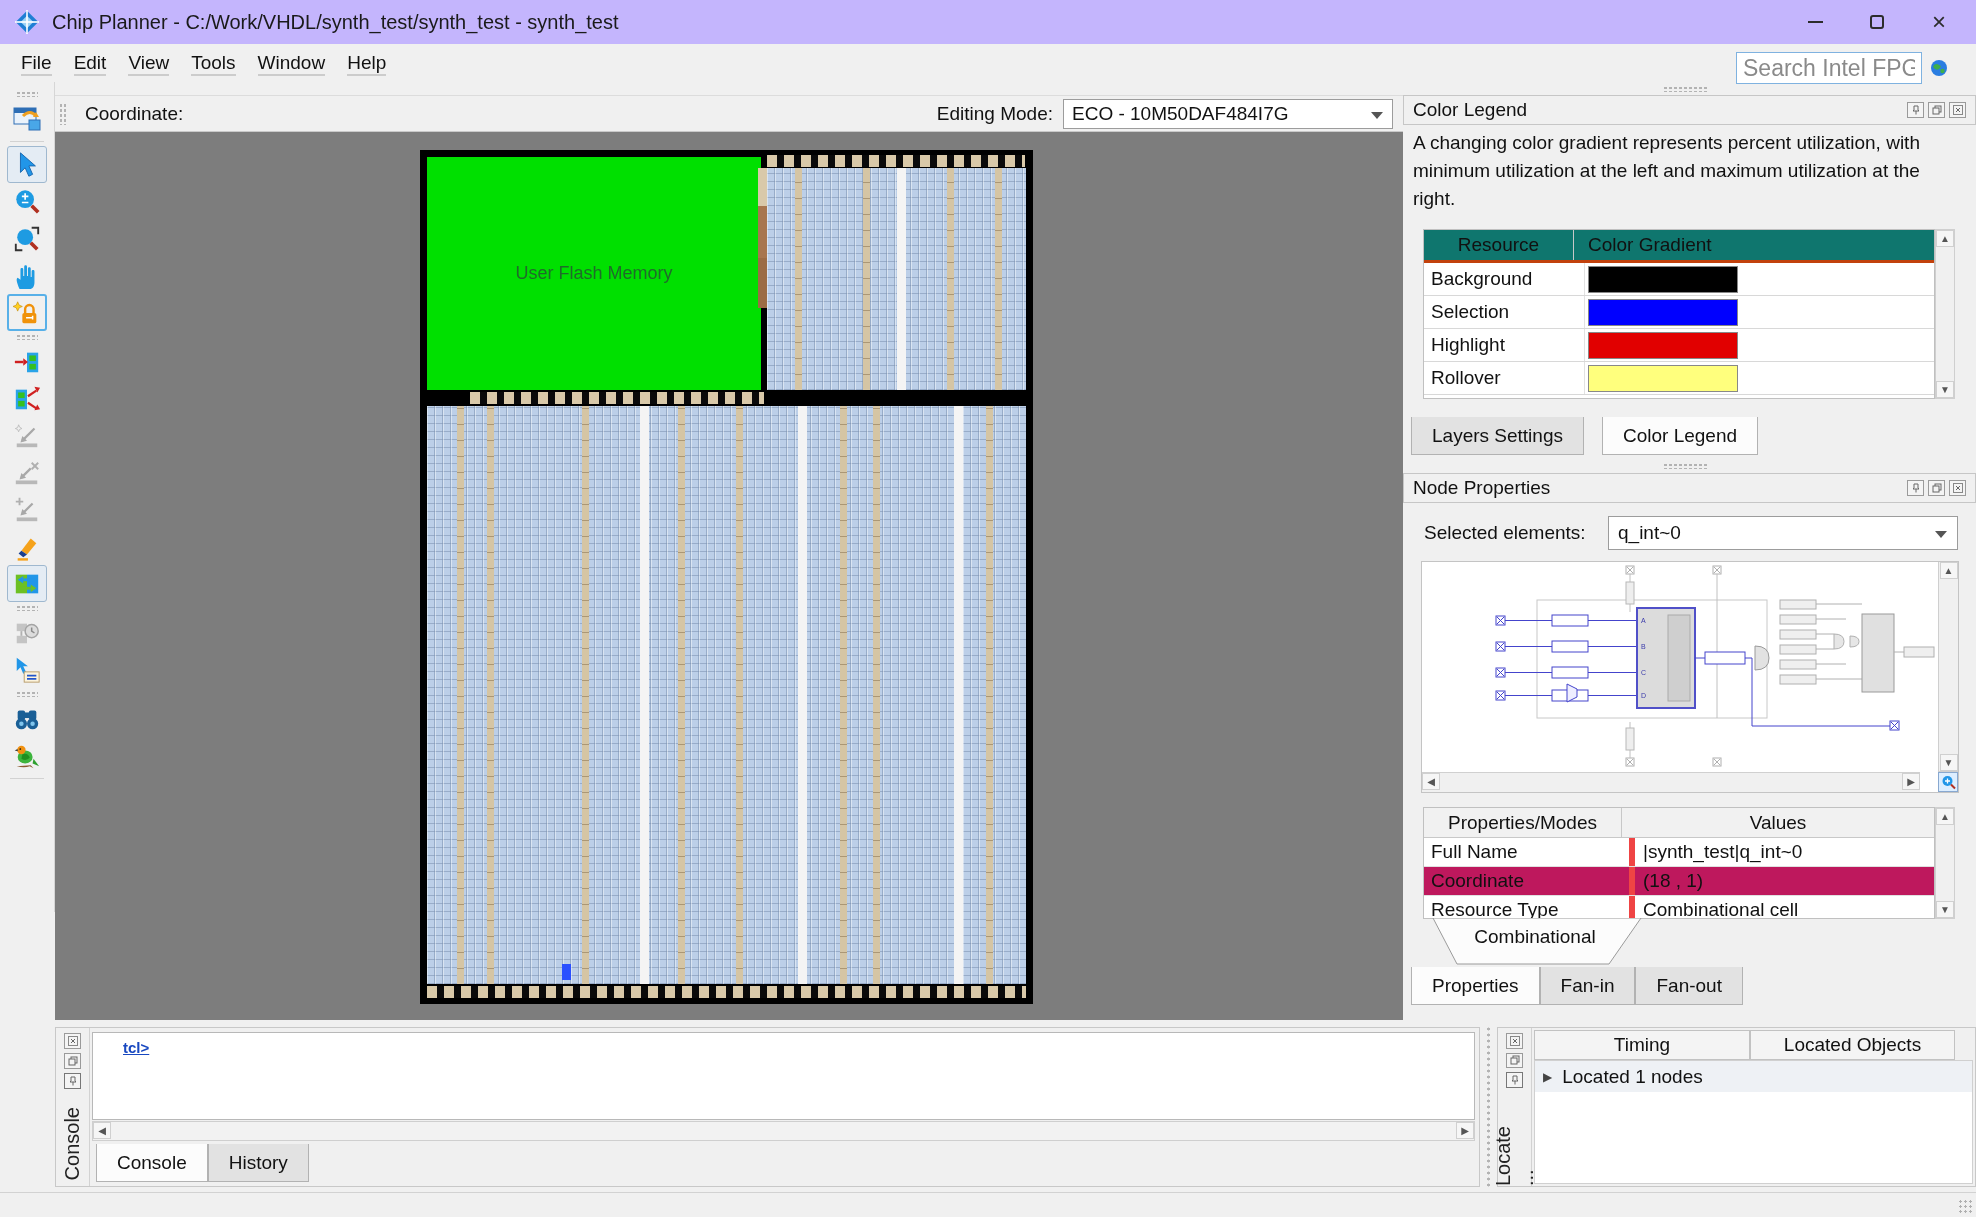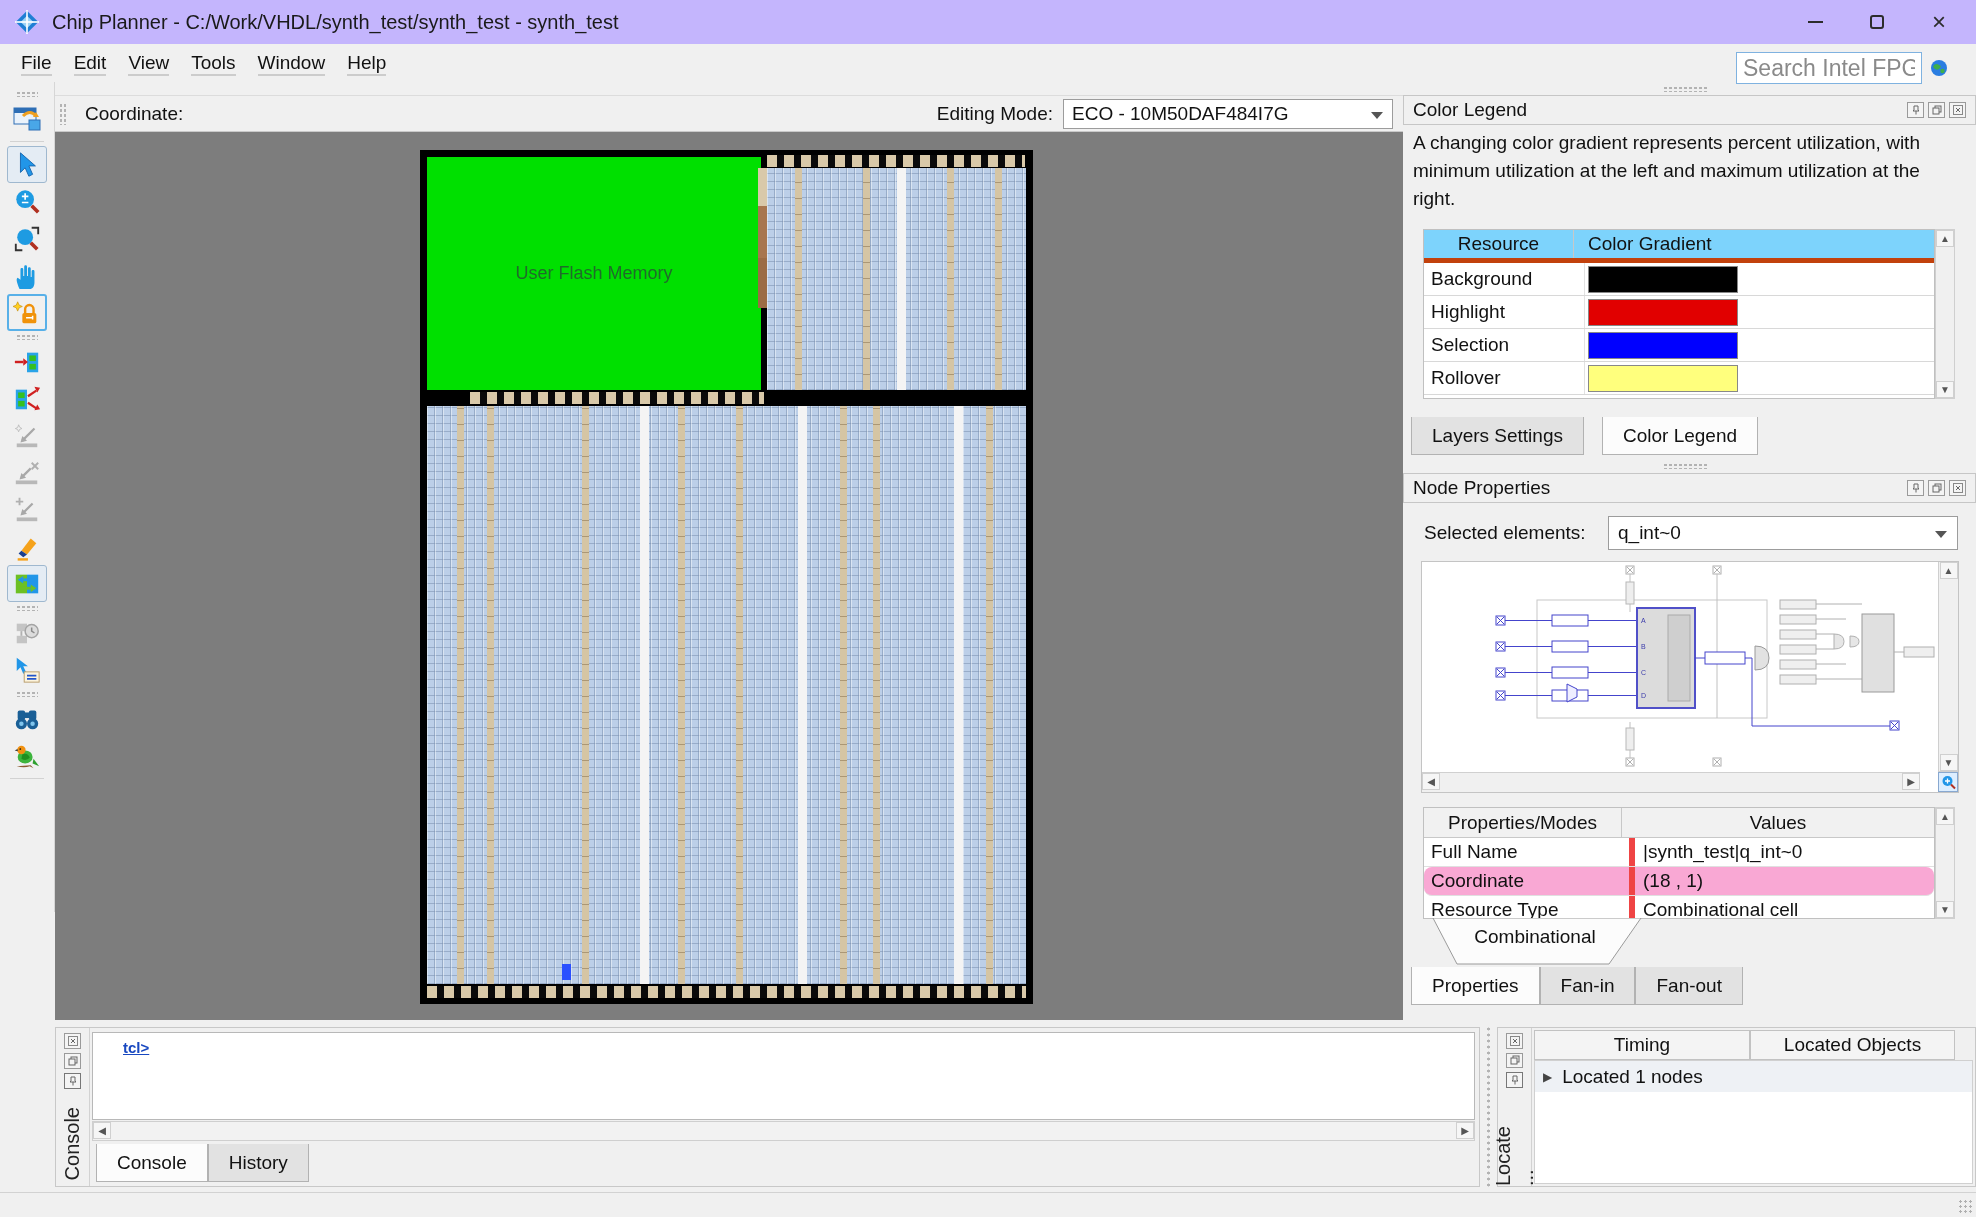--- a/index.html
+++ b/index.html
@@ -56,21 +56,21 @@
   .brown-edge { position:absolute; left:-9px; top:0; width:9px; height:140px;
     background:linear-gradient(#d9c9a9 0 38px, #a8764e 38px 90px, #9c6c44 90px 140px); }
   .sel-cell { position:absolute; width:9px; height:16px; background:#2a50ff; }
   
   .rpanel { position:absolute; left:1403px; top:95px; width:573px; height:925px; background:#f0f0f0; }
   .panel-header { position:absolute; left:0; width:100%; height:30px; border:1px solid #c6c6c6; background:#f0f0f0; display:flex; align-items:center; padding:0 9px; }
   .mini-btns { margin-left:auto; display:flex; gap:4px; }
   .mini-btn { width:17px; height:16px; border:1px solid #9a9a9a; background:#f4f4f4; display:flex; align-items:center; justify-content:center; }
   .lg-desc { position:absolute; left:10px; top:34px; width:552px; line-height:28px; }
   .lg-table { position:absolute; left:20px; top:134px; width:512px; height:170px; border:1px solid #c0c0c0; background:#fff; overflow:hidden; }
-  .lg-hrow { display:flex; height:33px; background:#7dd3fc; border-bottom:5px solid #c2410c; }
+  .lg-hrow { display:flex; height:33px; background:#0f766e; border-bottom:3px solid #c2410c; }
   .lg-h1 { width:150px; display:flex; align-items:center; justify-content:center; border-right:1px solid #c8c8c8; }
   .lg-h2 { flex:1; display:flex; align-items:center; padding-left:14px; }
   .lg-row { display:flex; height:33px; border-bottom:1px solid #d8d8d8; }
   .lg-c1 { width:161px; padding-left:7px; display:flex; align-items:center; border-right:1px solid #e2e2e2; }
   .lg-c2 { flex:1; display:flex; align-items:center; }
   .lg-swatch { width:150px; height:27px; margin-left:3px; border:1px solid #888; }
   .vscroll { position:absolute; width:20px; background:#f0f0f0; border:1px solid #cfcfcf; display:flex; flex-direction:column; justify-content:space-between; align-items:center; }
   .sbtn { width:18px; height:17px; background:#f6f6f6; border:1px solid #d0d0d0; font-size:10px; color:#555; display:flex; align-items:center; justify-content:center; }
   .tabrow { position:absolute; display:flex; }
   .dtab { padding:6px 20px; height:38px; border:1px solid #b2b2b2; border-top:none; background:#e2e2e2; display:flex; align-items:center; }
@@ -81,21 +81,21 @@
   .np-combo { position:absolute; left:205px; width:350px; height:34px; background:#fff; border:1px solid #9c9c9c; display:flex; align-items:center; padding:0 9px; }
   .np-combo .arr { position:absolute; right:10px; top:14px; width:0; height:0; border-left:6px solid transparent; border-right:6px solid transparent; border-top:7px solid #555; }
   .preview { position:absolute; left:18px; top:466px; width:538px; height:232px; background:#fff; border:1px solid #c4c4c4; }
   .preview .hscroll { position:absolute; left:0; bottom:0; height:20px; width:498px; background:#f0f0f0; border-top:1px solid #d0d0d0; display:flex; justify-content:space-between; }
   .zoombtn { position:absolute; right:0; bottom:0; width:20px; height:20px; border:1px solid #88a8d0; background:#ddeeff; display:flex; align-items:center; justify-content:center; }
   .np-table { position:absolute; left:20px; top:712px; width:512px; height:112px; border:1px solid #c0c0c0; background:#fff; overflow:hidden; }
   .np-hrow { display:flex; height:30px; background:#f1f1f1; border-bottom:1px solid #c8c8c8; }
   .np-h1 { width:198px; display:flex; align-items:center; justify-content:center; border-right:1px solid #c8c8c8; }
   .np-h2 { flex:1; display:flex; align-items:center; justify-content:center; }
   .np-row { display:flex; height:29px; border-bottom:1px solid #e0e0e0; }
-  .np-row.selrow { background:#f9a8d4;border-radius:8px; }
+  .np-row.selrow { background:#be185d; }
   .np-c1 { width:211px; padding-left:7px; display:flex; align-items:center; border-right:6px solid #ef4444; }
   .np-c2 { flex:1; padding-left:8px; display:flex; align-items:center; }
   .mode-tab { position:absolute; left:24px; top:823px; width:216px; height:47px; }
   .mode-tab .txt { position:absolute; left:0; top:8px; width:100%; text-align:center; }
   
   .console-dock { position:absolute; left:55px; top:1027px; width:1425px; height:160px; background:#f0f0f0; border:1px solid #c8c8c8; }
   .dock-strip { position:absolute; left:0; top:0; width:34px; height:100%; border-right:1px solid #d2d2d2; display:flex; flex-direction:column; align-items:center; padding-top:5px; gap:4px; }
   .vlabel { writing-mode:vertical-rl; transform:rotate(180deg); font-size:20px; color:#222; margin-top:14px; }
   .console-area { position:absolute; left:36px; top:4px; width:1383px; height:88px; background:#fff; border:1px solid #b8b8b8; }
   .tcl-prompt { position:absolute; left:30px; top:6px; font-size:15px; font-weight:bold; color:#1848c0; text-decoration:underline; }
@@ -377,29 +377,29 @@
       <div class="lg-h1">Resource</div>
       <div class="lg-h2">Color Gradient</div>
     </div>
     <div class="lg-row">
       <div class="lg-c1">Background</div>
       <div class="lg-c2">
           <div class="lg-swatch" style="background: rgb(0, 0, 0);"></div>
         </div>
     </div>
     <div class="lg-row">
+      <div class="lg-c1">Selection</div>
+      <div class="lg-c2">
+          <div class="lg-swatch" style="background: rgb(0, 0, 255);"></div>
+        </div>
+    </div>
+    <div class="lg-row">
       <div class="lg-c1">Highlight</div>
       <div class="lg-c2">
           <div class="lg-swatch" style="background: rgb(225, 0, 0);"></div>
-        </div>
-    </div>
-    <div class="lg-row">
-      <div class="lg-c1">Selection</div>
-      <div class="lg-c2">
-          <div class="lg-swatch" style="background: rgb(0, 0, 255);"></div>
         </div>
     </div>
     <div class="lg-row">
       <div class="lg-c1">Rollover</div>
       <div class="lg-c2">
           <div class="lg-swatch" style="background: rgb(255, 255, 125);"></div>
         </div>
     </div>
   </div>
   <div class="vscroll" style="left:532px; top:134px; height:170px;">

